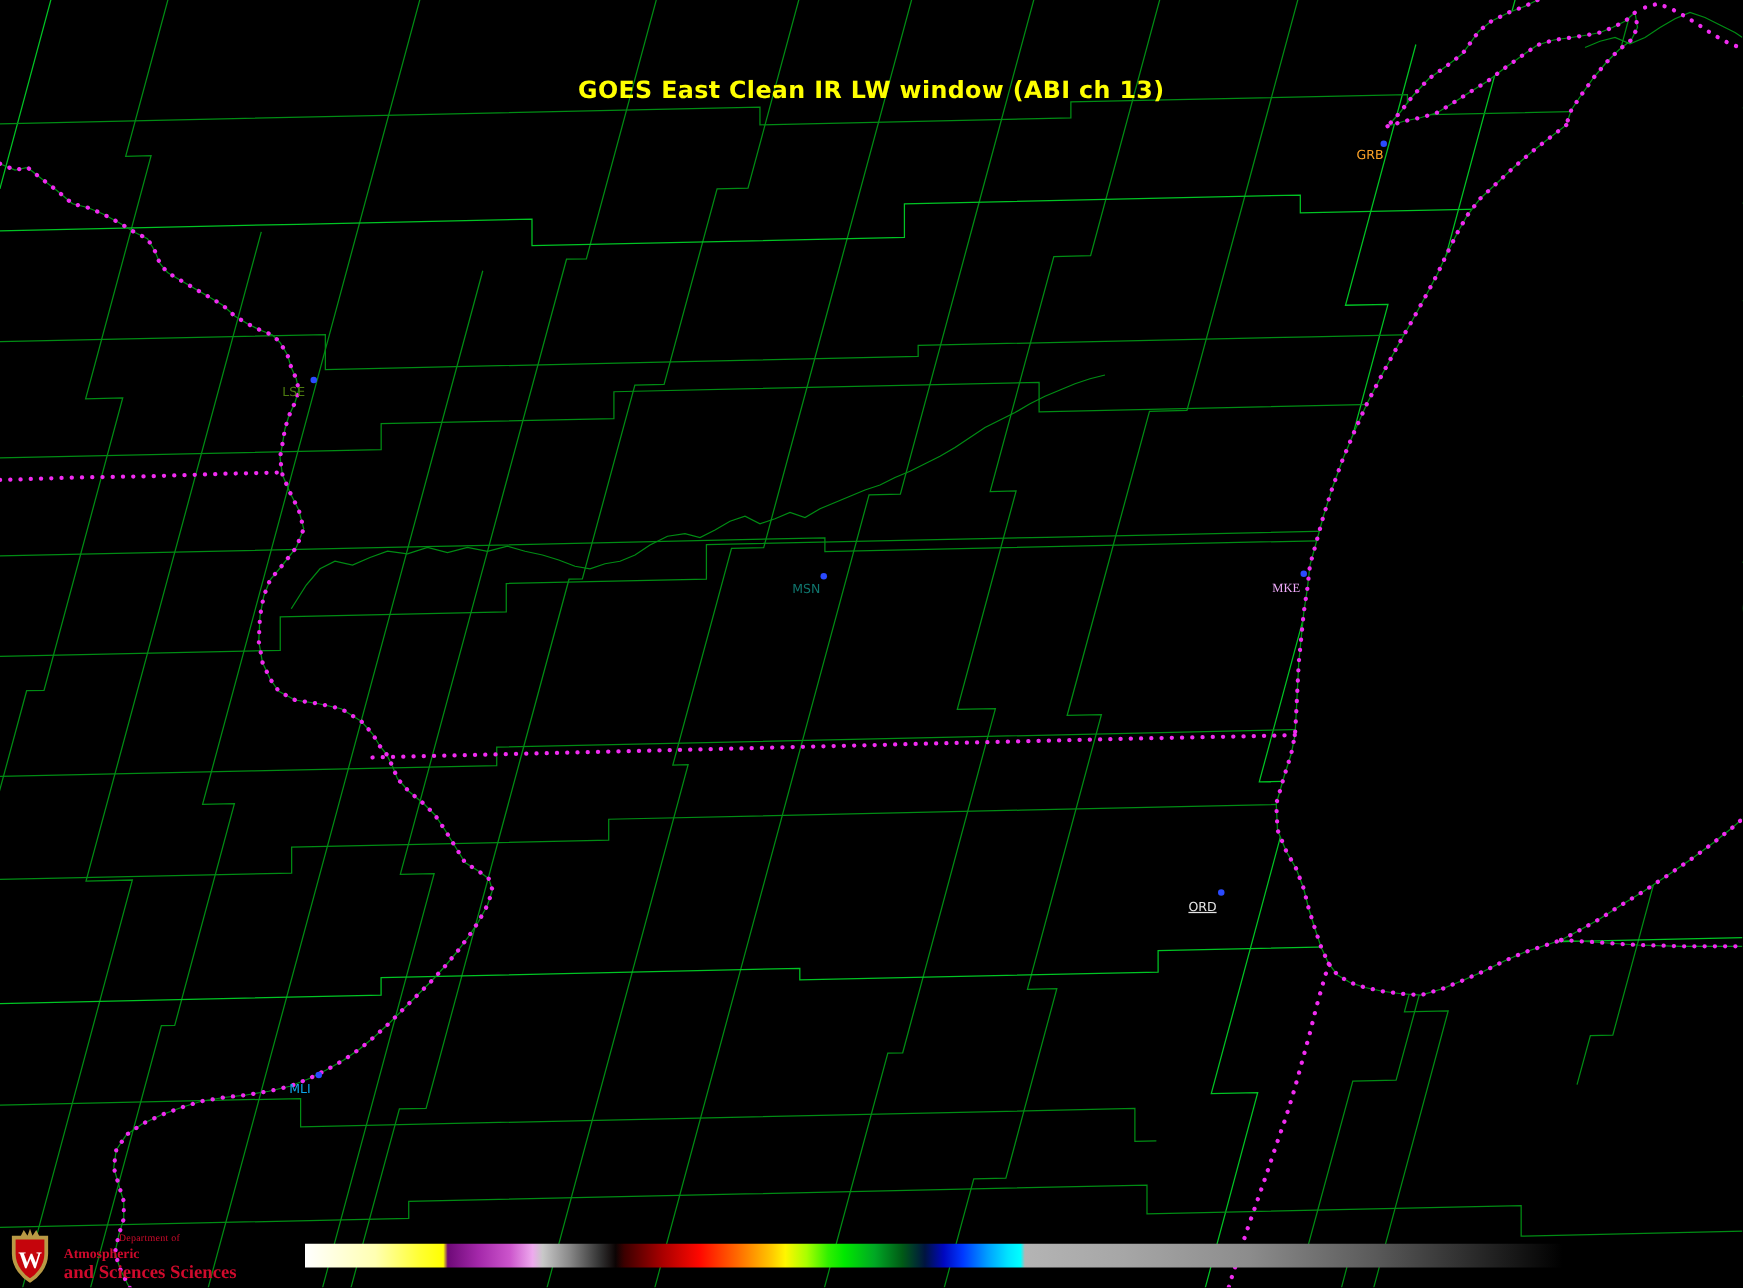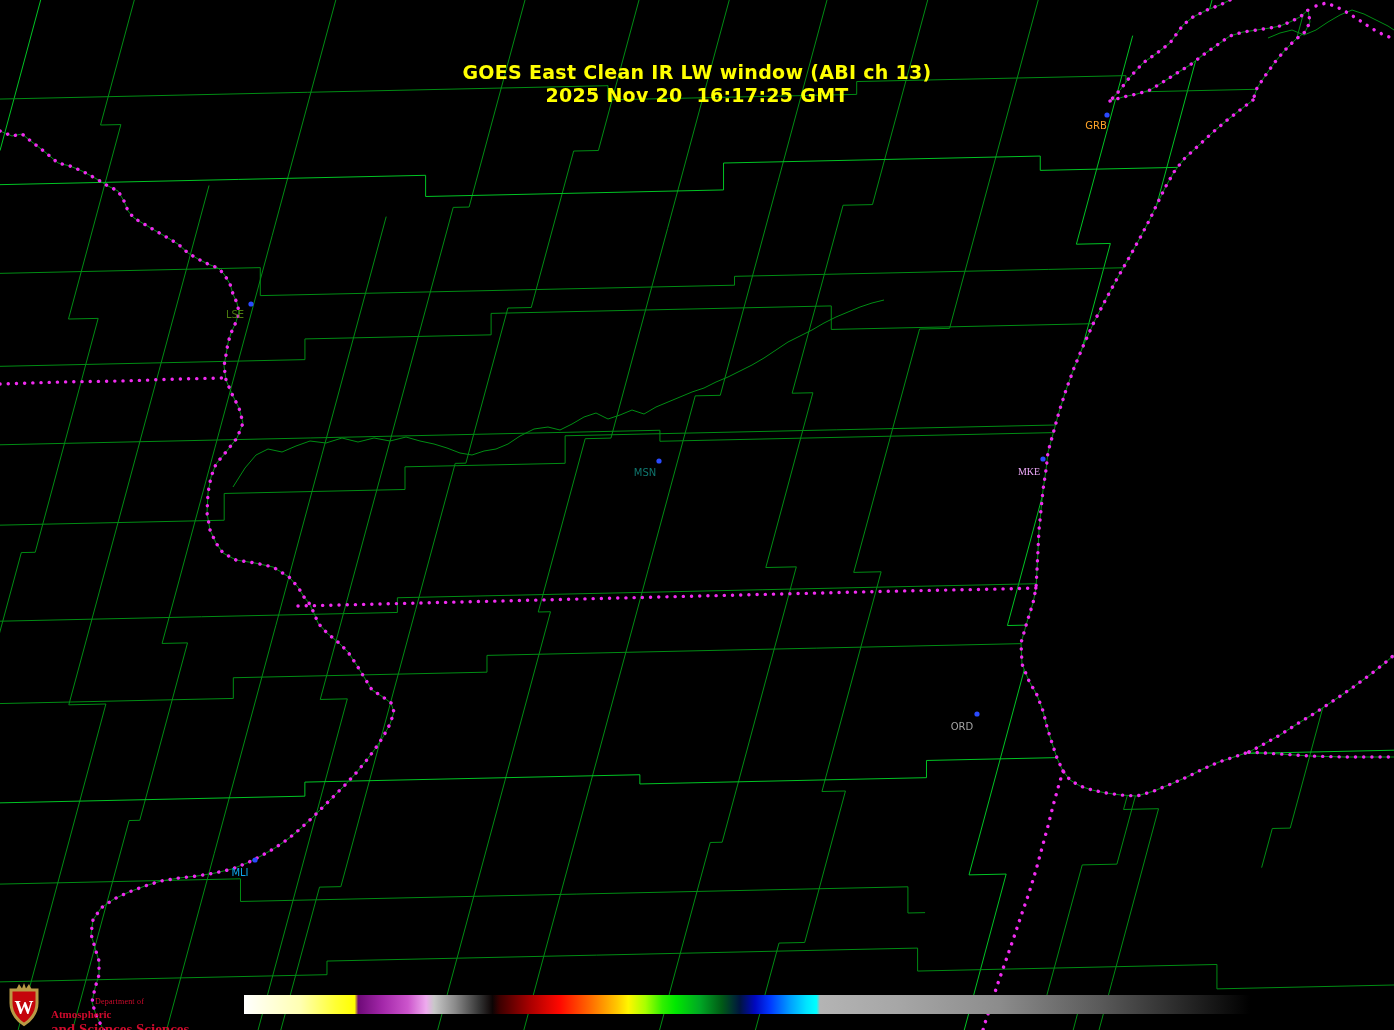--- a/index.html
+++ b/index.html
@@ -7,21 +7,21 @@
          font-family:"DejaVu Sans","Liberation Sans",sans-serif;}
   #map-svg{position:absolute;left:0;top:0;}
   .title-block{position:absolute;left:0;top:21px;width:100%;text-align:center;z-index:5;margin-top:40px;}
   .title-line{color:#ffff00;font-size:19px;font-weight:bold;line-height:23px;white-space:pre;
               letter-spacing:0.3px;}
   .station-label{position:absolute;transform:translate(-50%,-50%);color:#ffa428;font-size:10px;
                  line-height:15px;white-space:pre;z-index:4;}
   #colorbar{position:absolute;z-index:6;}
   .logo{position:absolute;left:3px;top:983px;display:flex;align-items:flex-start;z-index:7;}
   .logo-text{margin-left:6px;font-family:"Liberation Serif","DejaVu Serif",serif;}
-  .logo-dept{font-size:8px;line-height:9px;margin-top:14px;letter-spacing:0.2px;padding-left:44px;}
+  .logo-dept{font-size:8px;line-height:9px;margin-top:3px;letter-spacing:0.2px;padding-left:44px;}
   .logo-l1{font-size:11px;line-height:16px;font-weight:bold;}
   .logo-l2{font-size:15px;line-height:15px;font-weight:bold;}
 </style>
 </head>
 <body>
 
 <div class="stage">
 
   <svg id="map-svg" width="1394" height="1030" viewBox="0 0 1394 1030">
       <polyline points="-159.89640018413775,341.9176714727655 -216.11493355969432,550.1344617526047 -232.8328387653688,550.5022556671295 -290.3425257252995,763.1333023449406 -304.7090799157042,763.4493665371295 -370.75472032157705,1007.7467853296548 -391.05756093719975,1008.1934478231985 -398.68592889819297,1036" fill="none" stroke="#008c14" stroke-width="1"></polyline>
@@ -74,29 +74,28 @@
       <circle cx="1107" cy="115" r="2.6" fill="#2a4aff"></circle>
       <circle cx="251" cy="304" r="2.6" fill="#2a4aff"></circle>
       <circle cx="659" cy="461" r="2.6" fill="#2a4aff"></circle>
       <circle cx="1043" cy="459" r="2.6" fill="#2a4aff"></circle>
       <circle cx="977" cy="714" r="2.6" fill="#2a4aff"></circle>
       <circle cx="255" cy="860" r="2.6" fill="#2a4aff"></circle>
     </svg>
 
   <div class="title-block">
     <div class="title-line" style="color: rgb(255, 255, 0);">GOES East Clean IR LW window (ABI ch 13)</div>
-    <div class="title-line" style="color: rgb(255, 255, 0);">2025 Nov 20  16:17:25 GMT</div>
   </div>
 
   <div id="stations-layer">
       <div class="station-label" style="left: 1096px; top: 125px; color: rgb(255, 164, 40);">GRB</div>
       <div class="station-label" style="left: 235px; top: 314px; color: #4d7c0f;">LSE</div>
       <div class="station-label" style="left: 645px; top: 472px; color: #0f766e;">MSN</div>
       <div class="station-label" style="left: 1029px; top: 471px; color: #f0abfc; font-family: Liberation Serif, serif;">MKE</div>
-      <div class="station-label" style="left: 962px; top: 726px; color: #a3a3a3;">ORD</div>
+      <div class="station-label" style="left: 962px; top: 726px; color: #e5e5e5; text-decoration: underline;">ORD</div>
       <div class="station-label" style="left: 240px; top: 872px; color: #0ea5e9;">MLI</div>
     </div>
 
   <div id="colorbar" style="left: 244px; top: 995px; width: 1006px; height: 19px; background: linear-gradient(to right, rgb(255, 255, 255) 0%, rgb(255, 255, 178) 5.6%, rgb(255, 255, 51) 9.1%, rgb(255, 255, 0) 11%, rgb(110, 10, 120) 11.35%, rgb(164, 40, 170) 13.8%, rgb(204, 85, 204) 16.3%, rgb(238, 170, 238) 18.1%, rgb(200, 200, 200) 18.9%, rgb(138, 138, 138) 21%, rgb(48, 48, 48) 23.5%, rgb(12, 4, 4) 24.7%, rgb(60, 0, 0) 25.4%, rgb(168, 0, 0) 28.4%, rgb(255, 8, 0) 31.4%, rgb(255, 106, 0) 34.4%, rgb(255, 200, 0) 37.1%, rgb(255, 246, 0) 38.2%, rgb(168, 255, 0) 39.9%, rgb(48, 240, 0) 41.6%, rgb(0, 232, 0) 42.9%, rgb(0, 168, 36) 45.3%, rgb(0, 90, 22) 47.5%, rgb(0, 20, 64) 49.3%, rgb(0, 8, 192) 50.8%, rgb(0, 56, 255) 52.3%, rgb(0, 160, 255) 54.3%, rgb(0, 228, 255) 55.9%, rgb(0, 255, 255) 56.9%, rgb(180, 180, 180) 57.25%, rgb(166, 166, 166) 65.2%, rgb(140, 140, 140) 75.1%, rgb(90, 90, 90) 85.1%, rgb(30, 30, 30) 95%, rgb(0, 0, 0) 100%);"></div>
 
   <div class="logo">
     <svg id="crest" width="42" height="47" viewBox="0 0 42 47">
         <path d="M13 7 L16 1 L19 5.5 L21 0 L23 5.5 L26 1 L29 7 Z" fill="#b99a45"></path>
         <path d="M8 7 L34 7 L34 20 C34 31 26 38.5 21 41.5 C16 38.5 8 31 8 20 Z" fill="#c5050c" stroke="#b99a45" stroke-width="3"></path>
         <text x="21" y="31" fill="#ffffff" text-anchor="middle" font-size="19" font-weight="bold" font-family="&quot;Liberation Serif&quot;,&quot;DejaVu Serif&quot;,serif">W</text>

